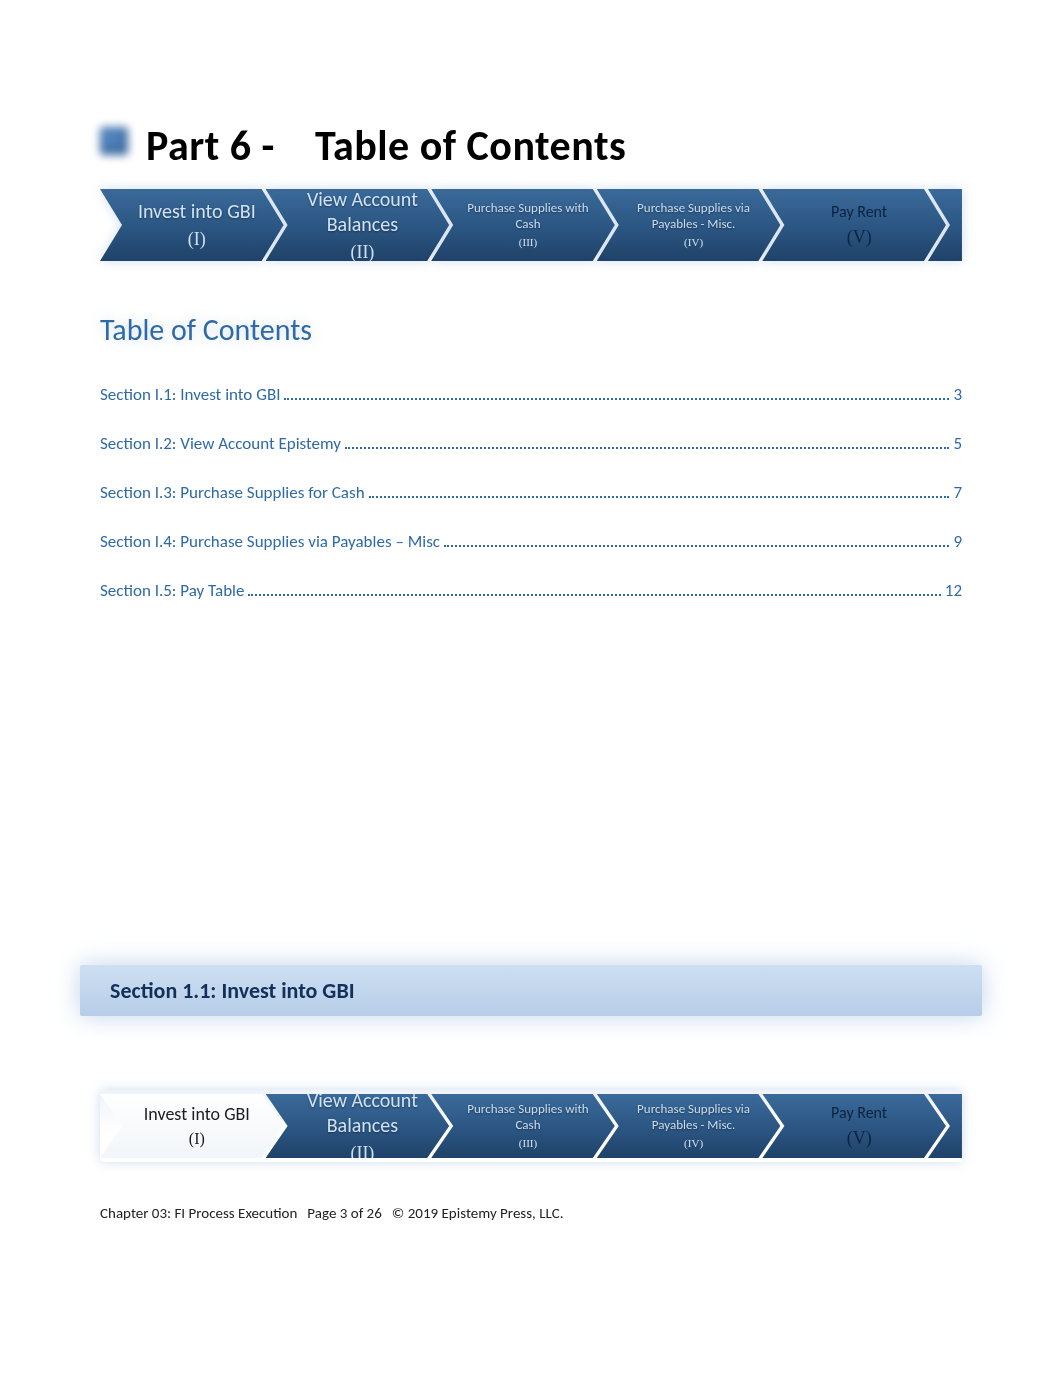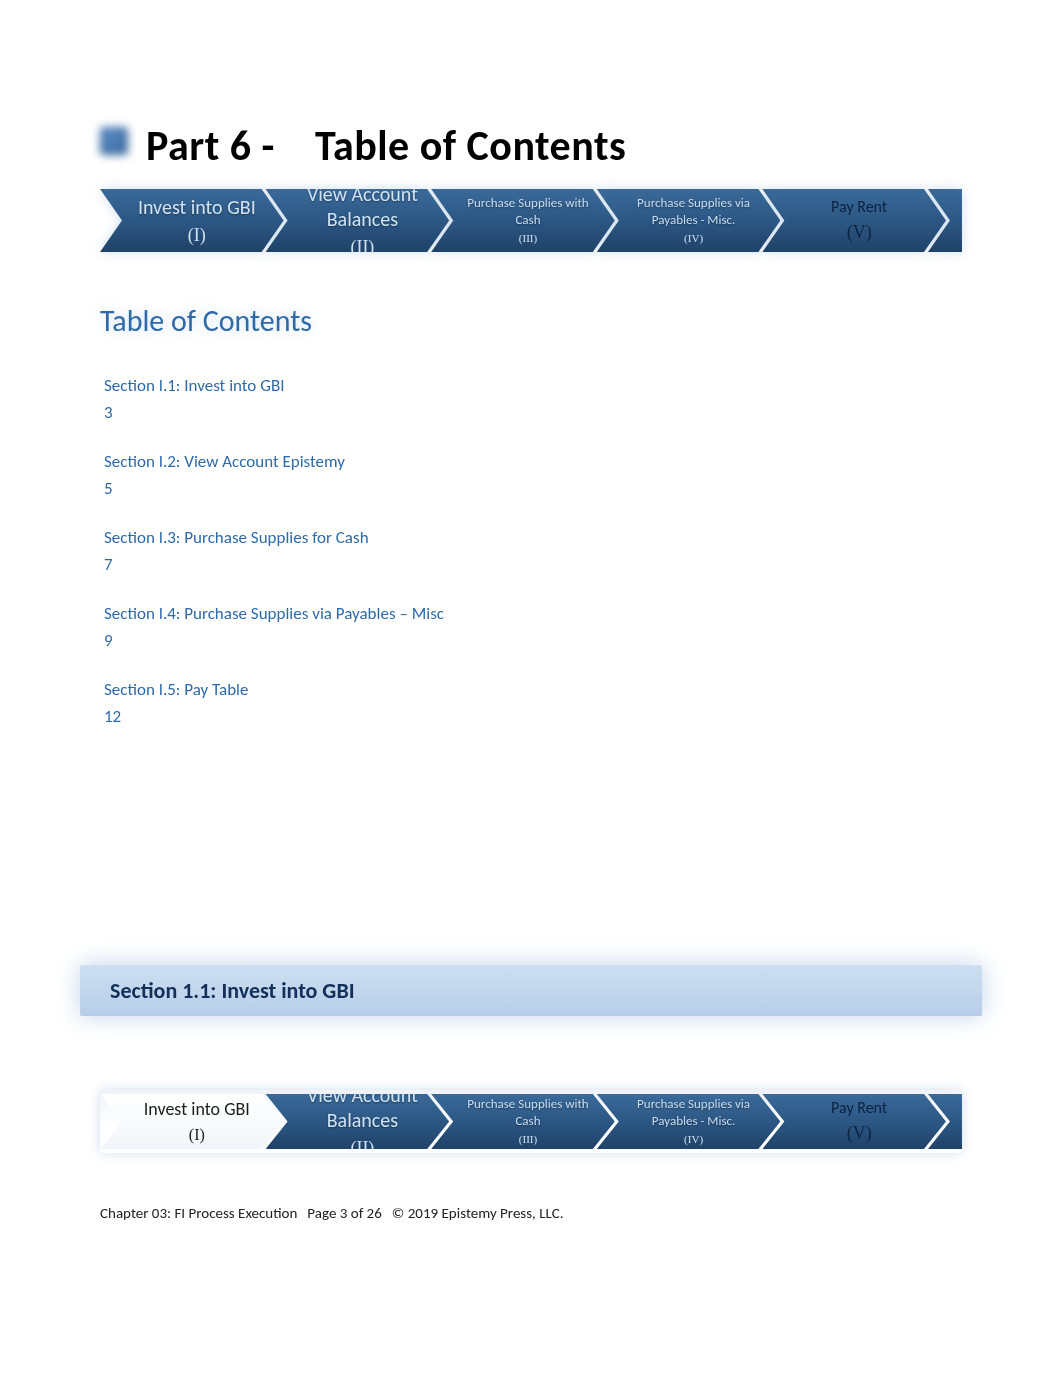--- a/index.html
+++ b/index.html
@@ -29,21 +29,21 @@
     .page-title {
       font-size: 42px;
       font-weight: bold;
       color: #000;
       letter-spacing: 0.5px;
     }
     .page-title .spacer { display:inline-block; width:40px; }
     .chevron-bar {
       display: flex;
       align-items: stretch;
-      height: 63px;
+      height: 72px;
       margin: 10px 0 50px 0;
       filter: drop-shadow(0 0 6px rgba(120,160,210,0.35));
     }
     .chevron-bar.white-bg {
       background: linear-gradient(to bottom, #eef3f9, #ffffff 60%);
       padding: 4px 0;
       border-radius: 4px;
       margin-top: 30px;
       margin-bottom: 20px;
     }
@@ -91,21 +91,20 @@
       text-shadow: 0 0 12px rgba(120,160,210,0.35);
     }
     .toc-list { }
     .toc-item {
       display: flex;
       align-items: baseline;
       margin-bottom: 28px;
       font-size: 17px;
       color: #2f6aa8;
       white-space: nowrap;
-      flex-direction: column;
     }
     .toc-item .toc-label { }
     .toc-item .toc-dots {
       flex: 1;
       border-bottom: 2px dotted #2f6aa8;
       margin: 0 4px 4px 4px;
       height: 0.9em;
     }
     .toc-item .toc-page { }
 

